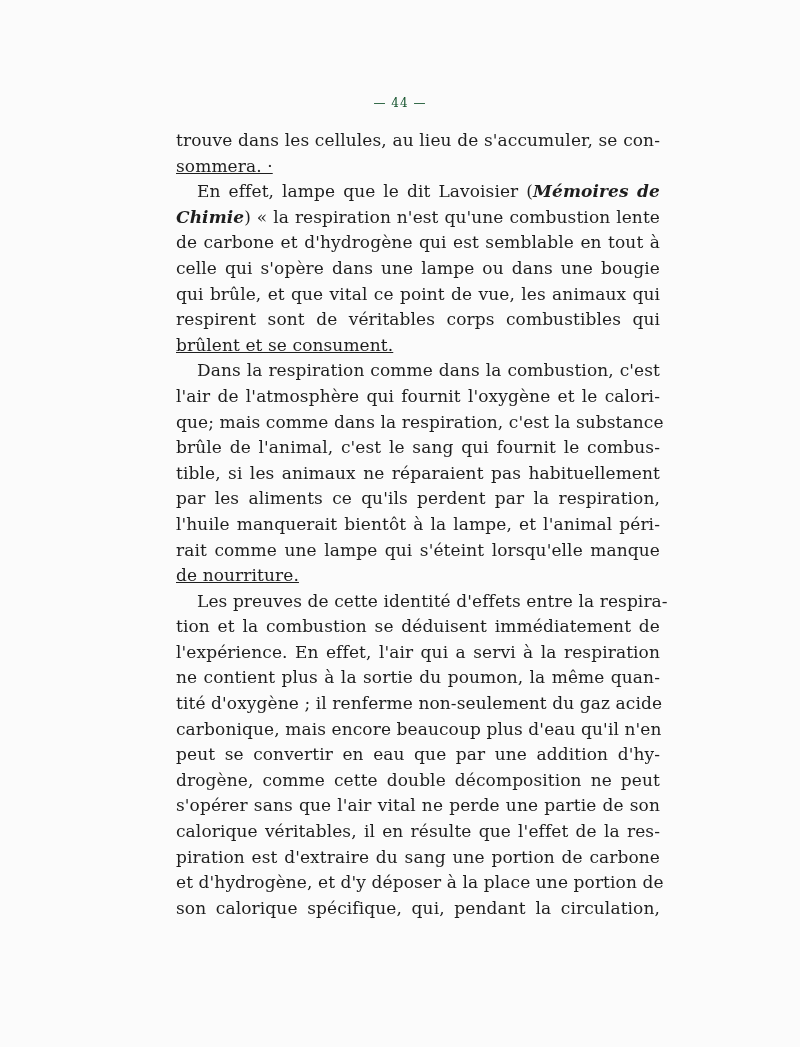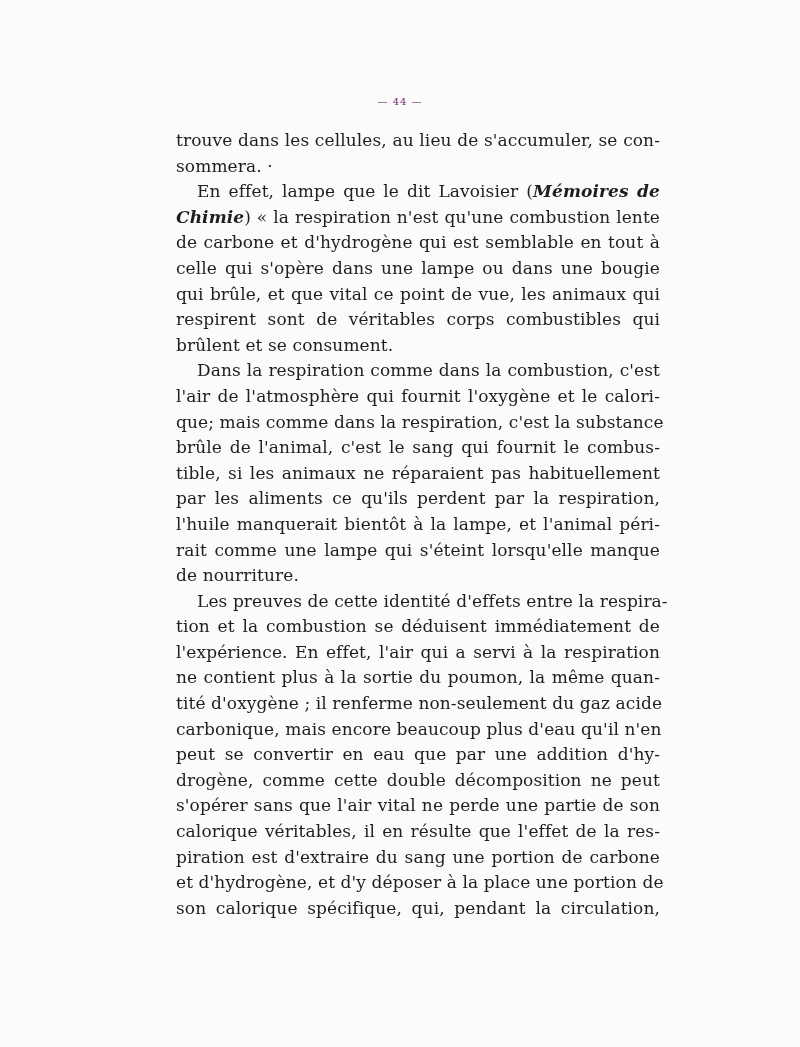--- a/index.html
+++ b/index.html
@@ -19,42 +19,43 @@
       position: absolute;
       left: 0; top: 0;
       width: 800px; height: 1047px;
     }
     .page-number {
       position: absolute;
       top: 96px;
       left: 0;
       width: 800px;
       text-align: center;
-      font-size: 10px;
+      font-size: 12px;
       letter-spacing: 1px;
-      color: #701a75;
+      color: #14532d;
     }
     .text-block {
       position: absolute;
       left: 176px;
       top: 128px;
       width: 484px;
     }
     .line {
       display: block;
       height: 25.6px;
       line-height: 25.6px;
       font-size: 17px;
       white-space: nowrap;
       text-align: justify;
       text-align-last: justify;
       letter-spacing: 0.1px;
     }
     .line.last {
       text-align-last: left;
+      text-decoration: underline;
     }
     .line.indent {
       padding-left: 21px;
     }
     em {
       font-style: italic;
       font-weight: bold;
     }
   </style>
 </head>

